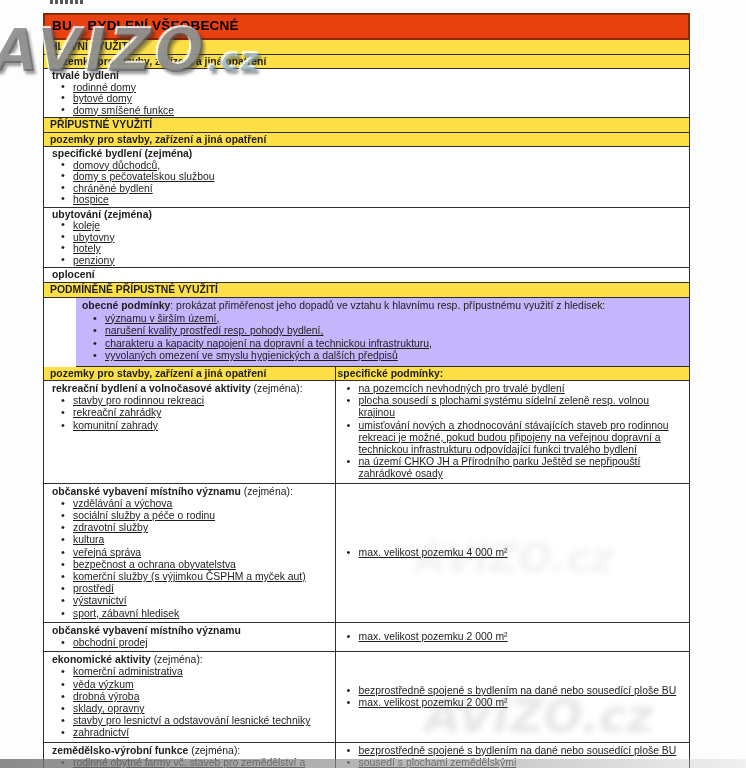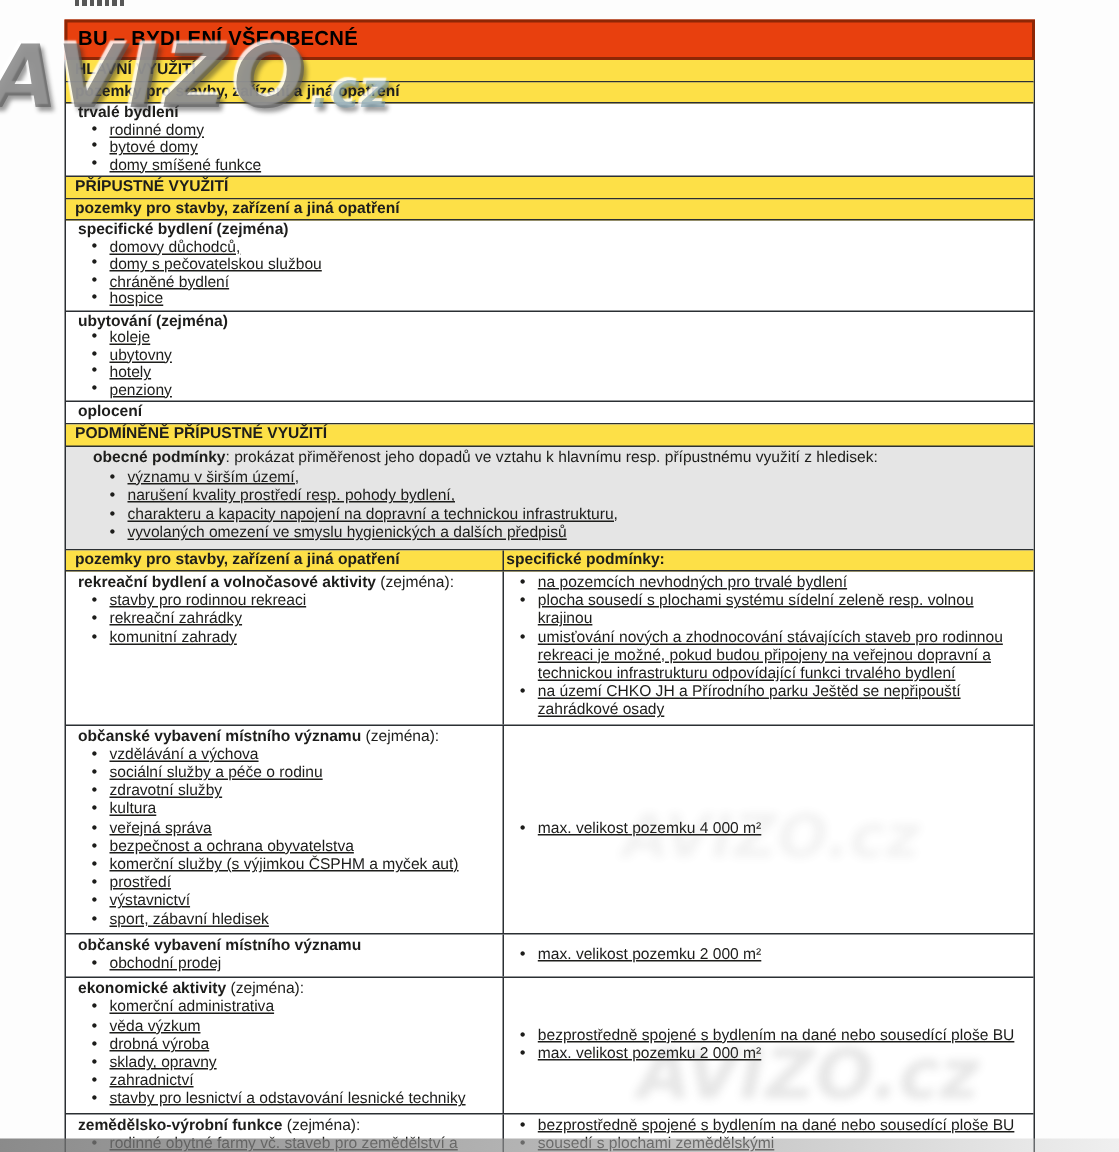--- a/index.html
+++ b/index.html
@@ -18,21 +18,21 @@
   }
   .tbl { border-left:1px solid #2b2f33; border-right:1px solid #2b2f33; background:#fff; }
   .row { border-bottom:1px solid #2b2f33; font-size:10.4px; line-height:11.5px; padding:1px 6px; }
   .cyan { background:#fde047; }
   .bold { font-weight:bold; }
   .gtitle { font-weight:bold; padding-left:2px; }
   .norm { font-weight:normal; }
   .bullet { position:relative; padding-left:23px;text-decoration:underline; }
   .bullet::before { content:"•"; position:absolute; left:11px; top:-1px; font-size:11px; }
 
-  .pod { background:#e5e5e5; line-height:12.5px; padding:2px 18px 3px; }
+  .pod { background:#c4b5fd; line-height:12.5px; padding:2px 6px 3px;margin-left:32px; }
   .pod .lead b { font-weight:bold; }
 
   .cols { display:flex; padding:0; }
   .col-left { width:45.2%; border-right:1px solid #2b2f33; padding:2px 5px 2px 6px; line-height:12.2px; }
   .col-right { width:54.8%; padding:2px 8px 2px 2px; line-height:12.2px; display:flex; flex-direction:column; }
   .col-right.vc { justify-content:center; }
   .colhead .col-left, .colhead .col-right { font-weight:bold; line-height:11.5px; padding-top:1px; padding-bottom:1px; display:block; }
   .col-right .bullet { padding-left:21px; }
   .col-right .bullet::before { left:9px; }
 
@@ -164,22 +164,22 @@
       </div>
     </div>
 
     <div class="row cols">
       <div class="col-left">
         <div class="gtitle"><b>ekonomické aktivity</b><span class="norm"> (zejména):</span></div>
         <div class="bullet">komerční administrativa</div>
         <div class="bullet">věda výzkum</div>
         <div class="bullet">drobná výroba</div>
         <div class="bullet">sklady, opravny</div>
+        <div class="bullet">stavby pro lesnictví a odstavování lesnické techniky</div>
         <div class="bullet">zahradnictví</div>
-        <div class="bullet">stavby pro lesnictví a odstavování lesnické techniky</div>
       </div>
       <div class="col-right vc">
         <div class="bullet">bezprostředně spojené s bydlením na dané nebo sousedící ploše BU</div>
         <div class="bullet">max. velikost pozemku 2 000 m²</div>
       </div>
     </div>
 
     <div class="row cols">
       <div class="col-left">
         <div class="gtitle"><b>zemědělsko-výrobní funkce</b><span class="norm"> (zejména):</span></div>

